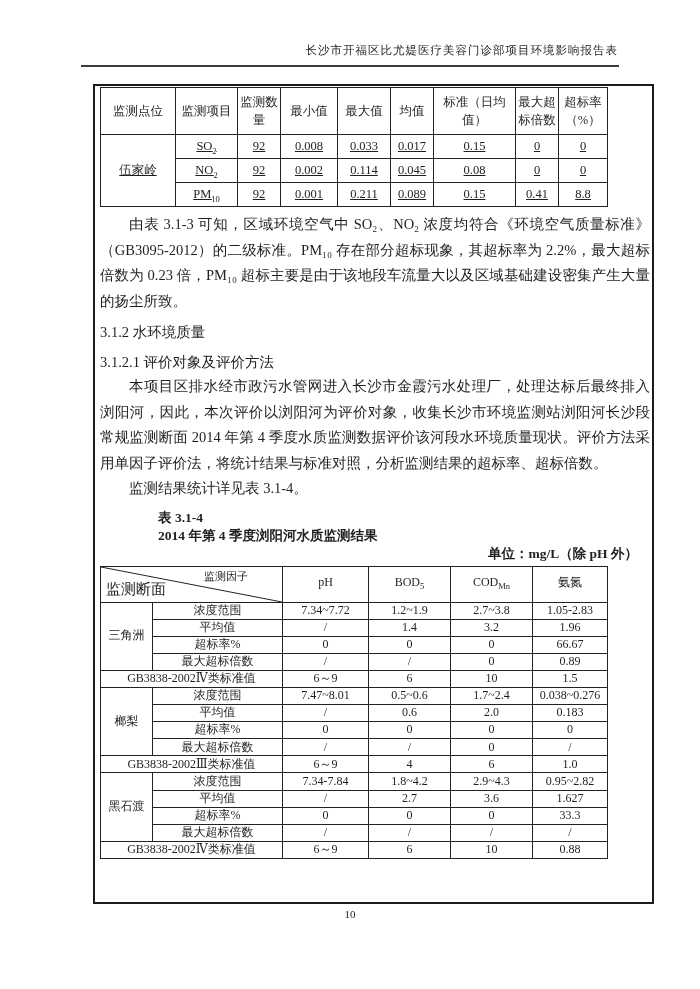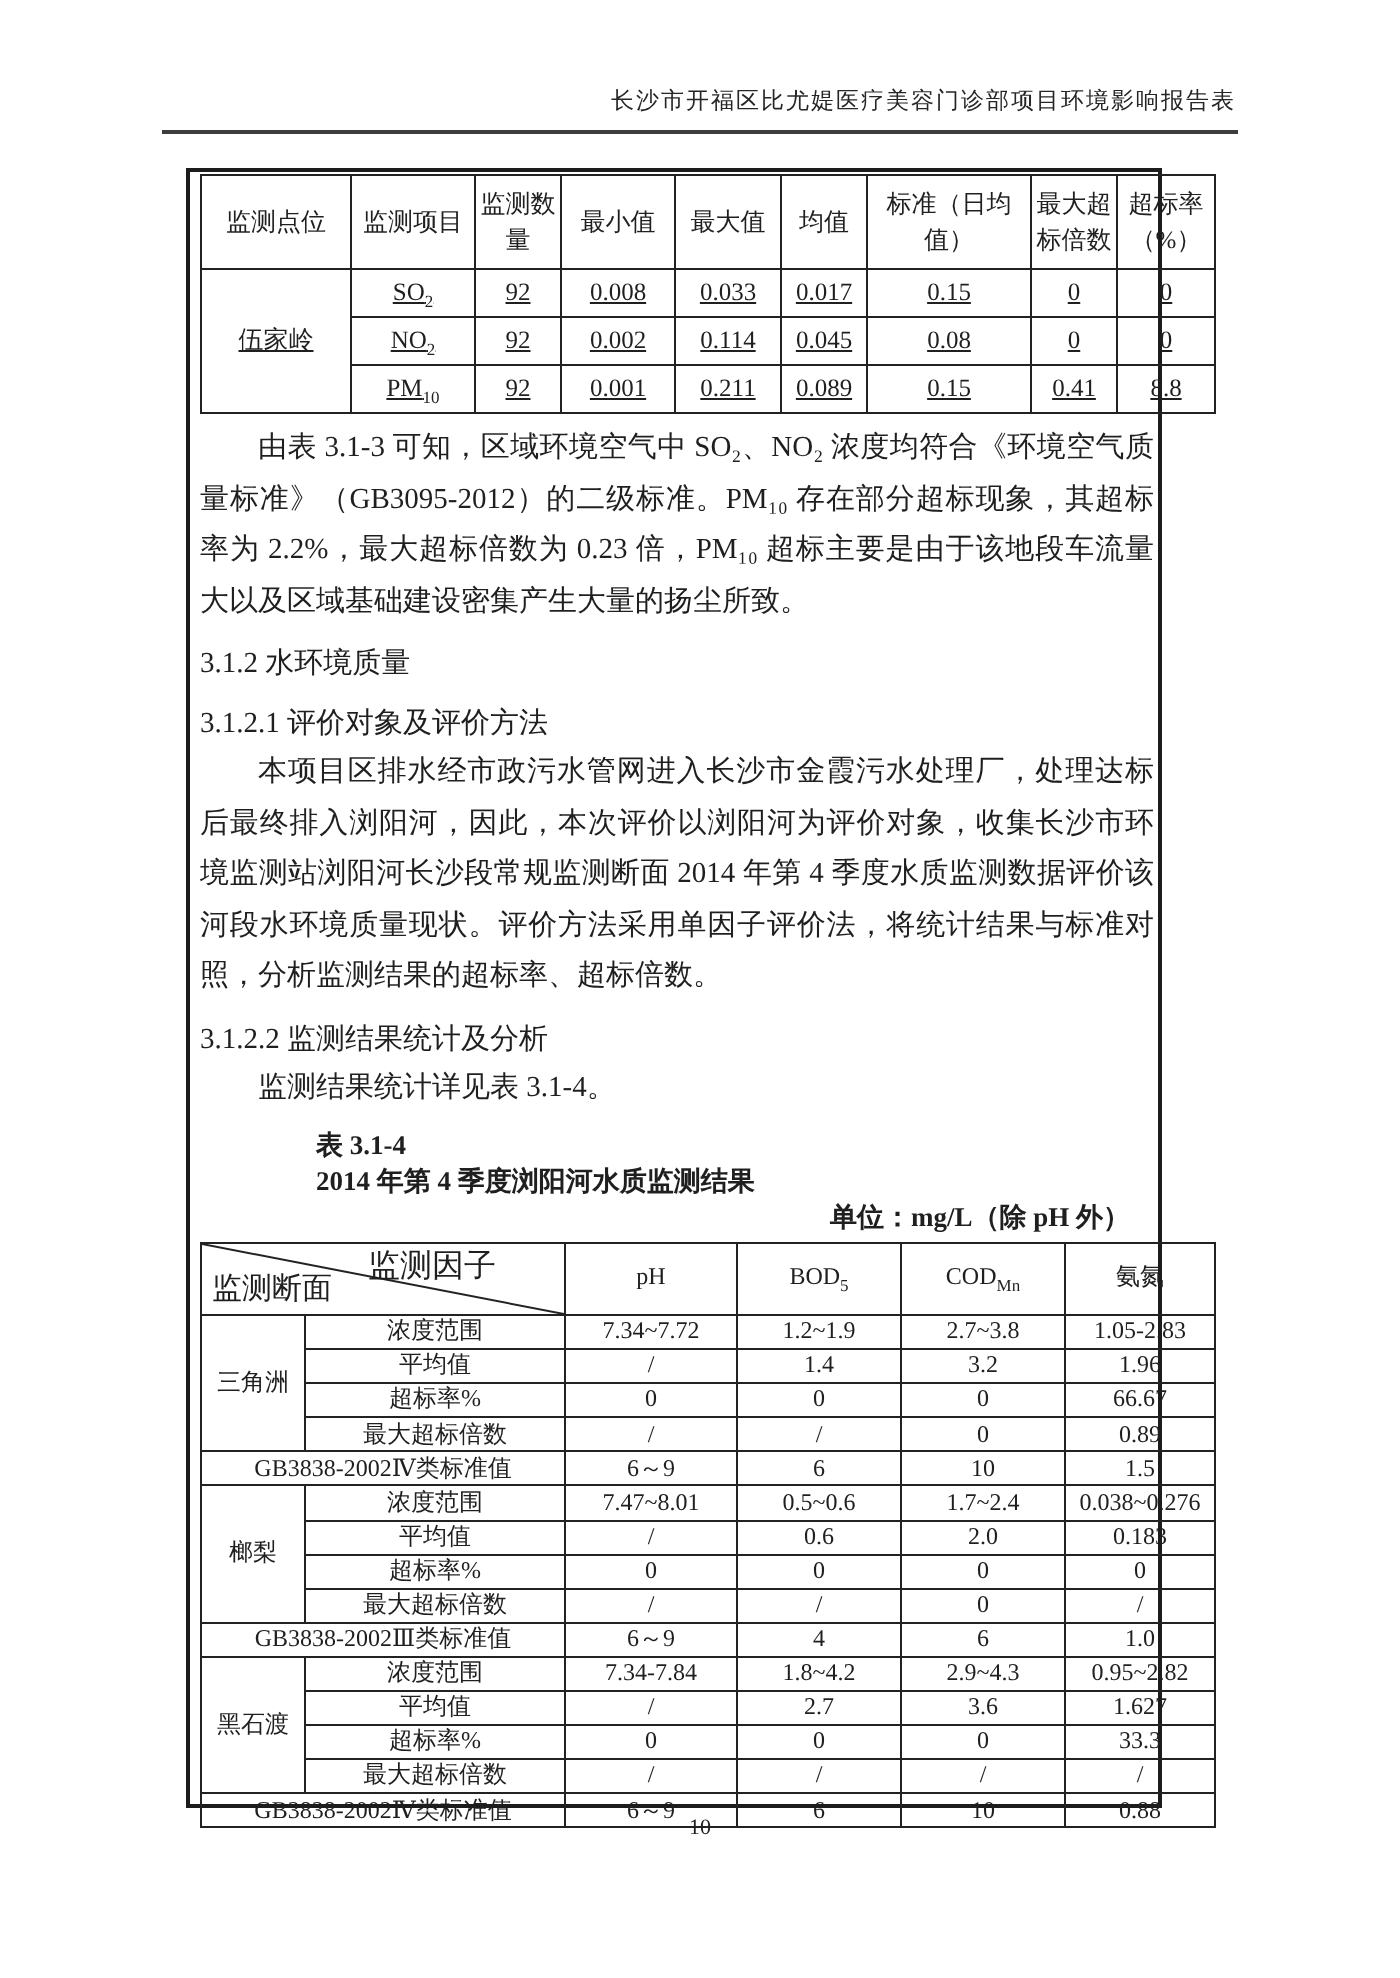--- a/index.html
+++ b/index.html
@@ -9,21 +9,21 @@
     position: relative; width: 700px; height: 989px; background: #fff; overflow: hidden;
   }
   .doc-header-title {
     position: absolute; top: 43px; right: 82px;
     font-size: 11.5px; letter-spacing: 1px; color: #262626;
   }
   .doc-header-rule {
     position: absolute; top: 65px; left: 81px; width: 538px; height: 2px; background: #3d3d3d;
   }
   .content-frame {
-    position: absolute; top: 84px; left: 93px; width: 488px; height: 820px;
+    position: absolute; top: 84px; left: 93px; width: 561px; height: 820px;
     border: 2.5px solid #1c1c1c; background: #fff;
   }
   table { border-collapse: collapse; table-layout: fixed; }
   
   .a-table { width: 507px; margin: 1px 0 0 5px; border: 1.5px solid #222; font-size: 12.5px; }
   .a-table th, .a-table td {
     border: 1px solid #222; text-align: center; vertical-align: middle;
     font-weight: normal; padding: 1px 2px; line-height: 1.45;
   }
   .a-table thead th { height: 47px; }
@@ -45,21 +45,21 @@
   .w-table th, .w-table td {
     border: 1px solid #222; text-align: center; vertical-align: middle;
     font-weight: normal; padding: 0 2px; line-height: 1.3;
   }
   .w-table thead th { height: 36px; }
   .w-table tbody td { height: 17.1px; }
   .w-table .vc { border-left: 1.6px solid #222; }
   .w-table .std-row td { border-bottom: 1.6px solid #222; }
   .diag-cell { position: relative; padding: 0; }
   .diag-cell svg { position: absolute; top: 0; left: 0; width: 100%; height: 100%; }
-  .diag-top { position: absolute; top: 2px; right: 34px; font-size: 16px; }
+  .diag-top { position: absolute; top: 2px; right: 34px; font-size: 11px; }
   .diag-bottom { position: absolute; bottom: 2px; left: 5px; font-size: 15px; }
   
   .page-footer { position: absolute; top: 908px; left: 0; width: 100%; text-align: center; font-size: 11px; }
 </style>
 </head>
 <body>
 
 <div class="page">
 
   <div class="doc-header-title">长沙市开福区比尤媞医疗美容门诊部项目环境影响报告表</div>
@@ -125,21 +125,20 @@
             <td>8.8</td>
           </tr>
         </tbody>
     </table>
 
     <div class="narrative">
       <div class="para">由表 3.1-3 可知，区域环境空气中 SO₂、NO₂ 浓度均符合《环境空气质量标准》（GB3095-2012）的二级标准。PM₁₀ 存在部分超标现象，其超标率为 2.2%，最大超标倍数为 0.23 倍，PM₁₀ 超标主要是由于该地段车流量大以及区域基础建设密集产生大量的扬尘所致。</div>
       <div class="heading">3.1.2 水环境质量</div>
       <div class="heading">3.1.2.1  评价对象及评价方法</div>
       <div class="para">本项目区排水经市政污水管网进入长沙市金霞污水处理厂，处理达标后最终排入浏阳河，因此，本次评价以浏阳河为评价对象，收集长沙市环境监测站浏阳河长沙段常规监测断面 2014 年第 4 季度水质监测数据评价该河段水环境质量现状。评价方法采用单因子评价法，将统计结果与标准对照，分析监测结果的超标率、超标倍数。</div>
-      <div class="heading">3.1.2.2  监测结果统计及分析</div>
       <div class="para">监测结果统计详见表 3.1-4。</div>
     </div>
 
     <div class="w-caption">
       <span class="cap-label">表 3.1-4</span>
       <span class="cap-title">2014 年第 4 季度浏阳河水质监测结果</span>
       <span class="cap-unit">单位：mg/L（除 pH 外）</span>
     </div>
 
     <table class="w-table">

